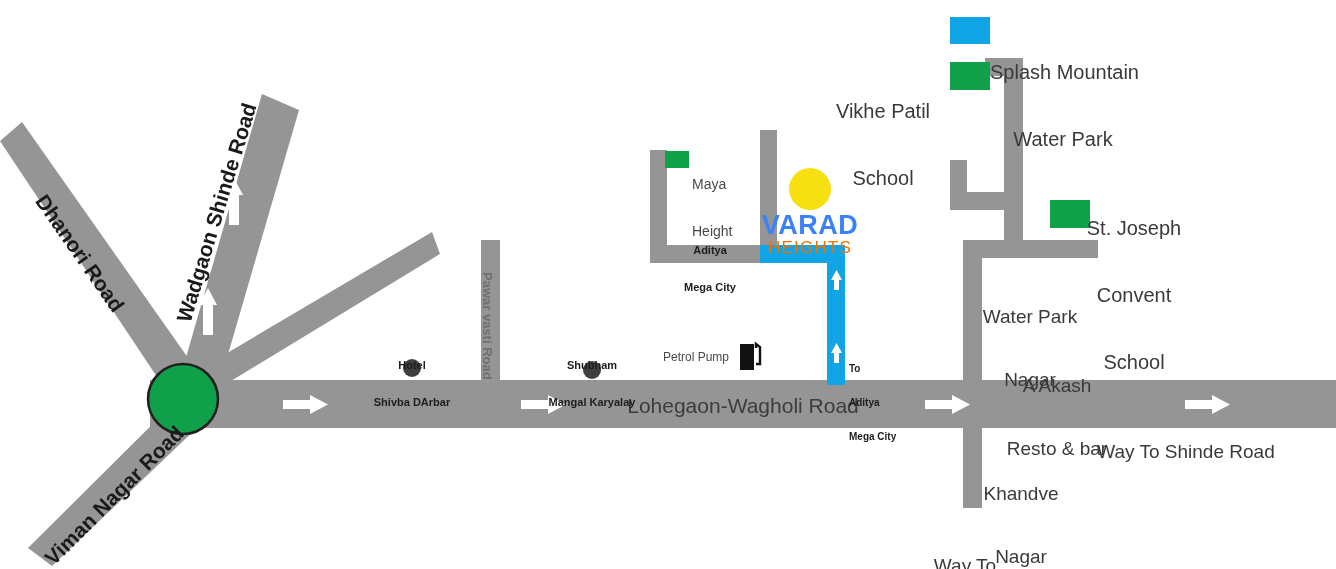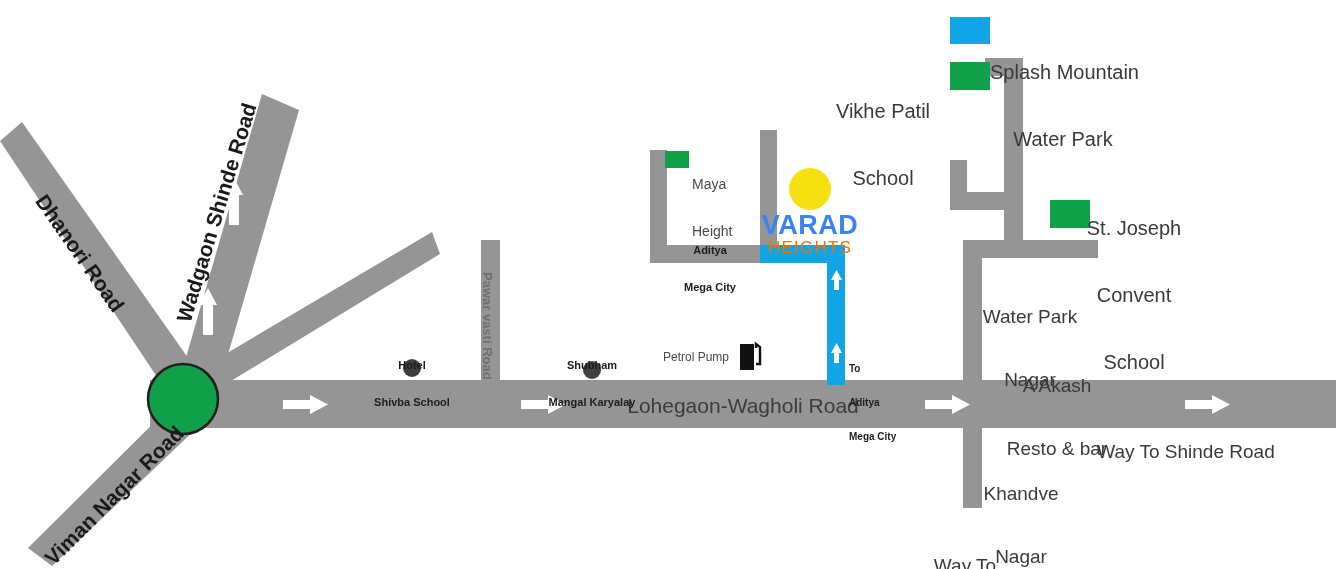--- a/index.html
+++ b/index.html
@@ -225,21 +225,21 @@
     <div>Height</div>
   </div>
 
   <div class="lbl small lbl-center" style="left:671px; top:219px; width:78px;">
     <div>Aditya</div>
     <div>Mega City</div>
   </div>
 
   <div class="lbl small lbl-center" style="left:360px; top:334px; width:104px;">
     <div>Hotel</div>
-    <div>Shivba School</div>
+    <div>Shivba DArbar</div>
   </div>
 
   <div class="lbl small lbl-center" style="left:525px; top:334px; width:134px;text-align:center;">
     <div>Shubham</div>
     <div>Mangal Karyalay</div>
   </div>
 
   <div class="lbl lbl-right" style="left:660px; top:351px; width:72px; font-size:12px; color:#4a4a4a;">Petrol Pump</div>
 
   <div class="lbl tiny lbl-left" style="left:849px; top:341px; width:60px;">

